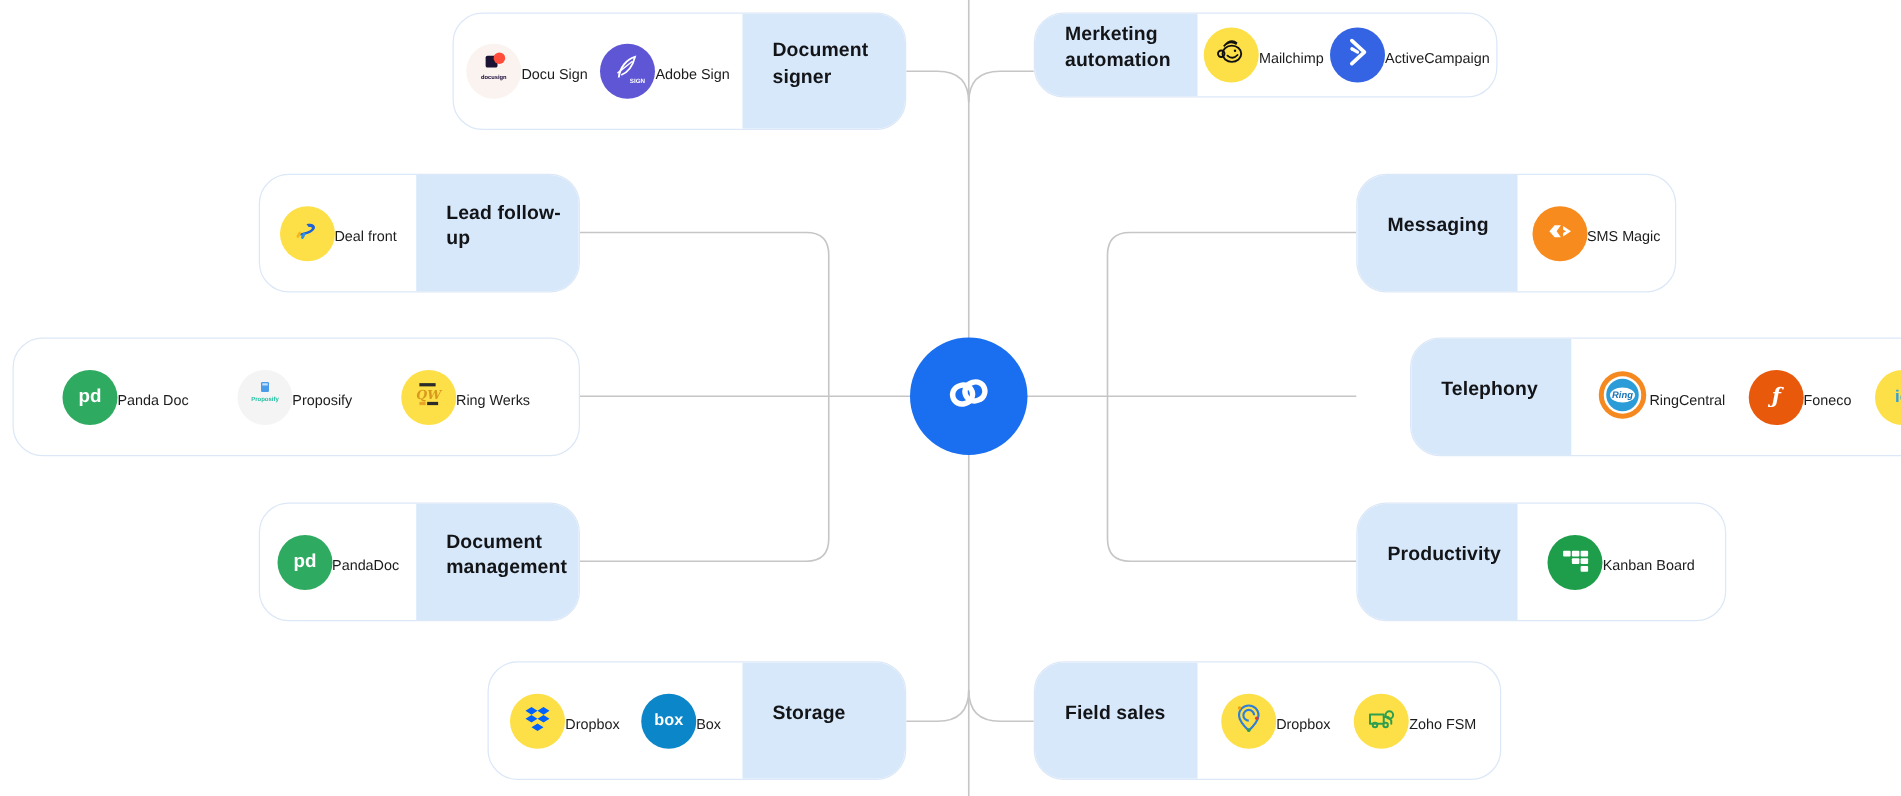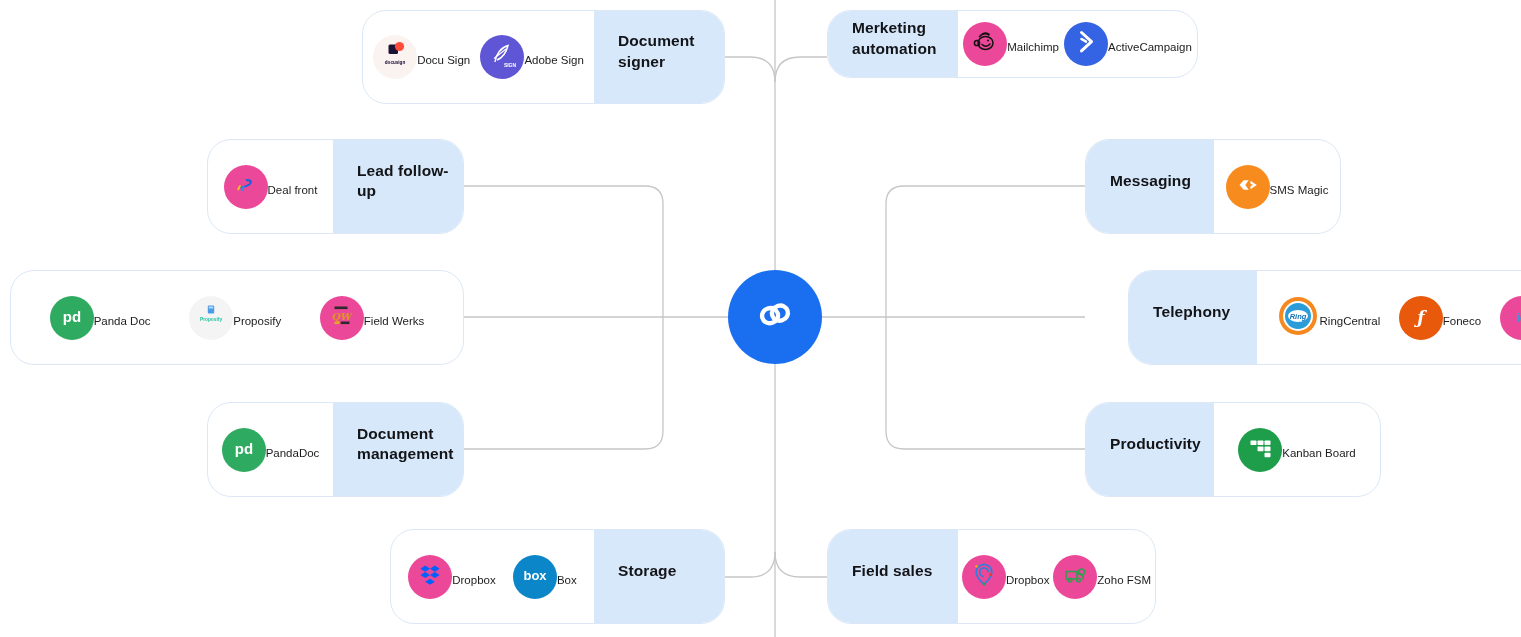--- a/index.html
+++ b/index.html
@@ -23,21 +23,21 @@
   .app{display:flex;flex-direction:row;align-items:center;}
   .app-icon{
     width:44px;height:44px;border-radius:50%;display:flex;align-items:flex-start;justify-content:center;
     overflow:hidden;
   }
   .app-icon svg{width:40px;height:40px;display:block;}
   .app-name{margin-top:6px;font-size:11.5px;color:#1c1c1c;white-space:nowrap;}
   
   .bg-docusign{background:#faf3ef;}
   .bg-adobe{background:#5f56d6;}
-  .bg-gray{background:#ec4899;text-decoration:underline;}
+  .bg-gray{background:#fde047;text-decoration:underline;}
   .bg-lightgray{background:#f4f4f4;}
   .bg-pandadoc{background:#2fab61;}
   .bg-box{background:#0b86c8;}
   .bg-ac{background:#3464e3;}
   .bg-sms{background:#f78b1e;}
   .bg-foneco{background:#e8590c;}
   .bg-kanban{background:#1e9e4b;}
   .bg-none{background:transparent;}
   #center-node{
     position:absolute;left:728px;top:270px;width:94px;height:94px;border-radius:50%;
@@ -137,21 +137,21 @@
       </div>
       <div class="app">
         <div class="app-icon bg-gray">
           <svg viewBox="0 0 40 40">
             <rect x="12.5" y="10.5" width="13" height="2.6" fill="#2b2b2b"></rect>
             <text x="20" y="23.5" text-anchor="middle" font-size="10" font-style="italic" font-weight="bold" fill="#d9991f" font-family="DejaVu Serif, serif">QW</text>
             <rect x="12.5" y="25.5" width="5" height="2.6" fill="#e8a32a"></rect>
             <rect x="18.7" y="25.5" width="8.8" height="2.6" fill="#2b2b2b"></rect>
           </svg>
         </div>
-        <div class="app-name">Field Werks</div>
+        <div class="app-name">Ring Werks</div>
       </div>
     </div>
   </div>
 
   <div class="card" style="left:207px;top:402px;width:257px;height:95px">
     <div class="apps">
       <div class="app">
         <div class="app-icon bg-pandadoc">
           <svg viewBox="0 0 40 40">
             <text x="20" y="25.5" text-anchor="middle" font-size="15" font-weight="bold" fill="#fff">pd</text>
@@ -283,21 +283,21 @@
               <rect x="24.5" y="18.6" width="6" height="4.6" rx="0.8"></rect>
               <rect x="24.5" y="24.7" width="6" height="4.6" rx="0.8"></rect>
             </g>
           </svg>
         </div>
         <div class="app-name">Kanban Board</div>
       </div>
     </div>
   </div>
 
-  <div class="card" style="left:827px;top:529px;width:329px;height:95px">
+  <div class="card" style="left:827px;top:529px;width:374px;height:95px">
     <div class="card-label">Field sales</div>
     <div class="apps">
       <div class="app">
         <div class="app-icon bg-gray">
           <svg viewBox="0 0 40 40">
             <path d="M20 29.5c-5.2-5-7.8-9-7.8-12.3a7.8 7.8 0 0 1 15.6 0c0 3.3-2.6 7.3-7.8 12.3z" fill="none" stroke="#2f7ed8" stroke-width="1.7"></path>
             <path d="M20 21.5a4.3 4.3 0 1 1 4.3-4.3" fill="none" stroke="#2f7ed8" stroke-width="1.7"></path>
             <circle cx="12.6" cy="11.3" r="1.4" fill="#f2a10d"></circle>
             <circle cx="26.4" cy="19.6" r="1.4" fill="#e23d2e"></circle>
             <circle cx="20" cy="29" r="1.5" fill="#2e9e4f"></circle>

